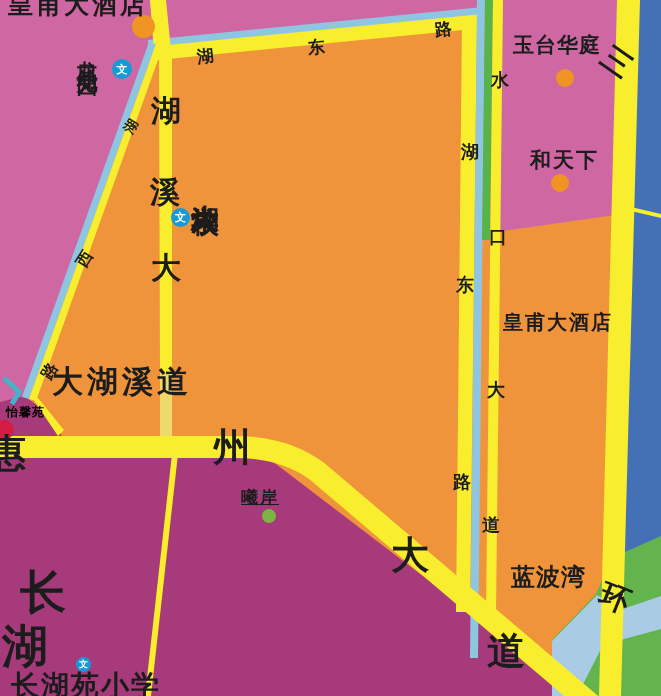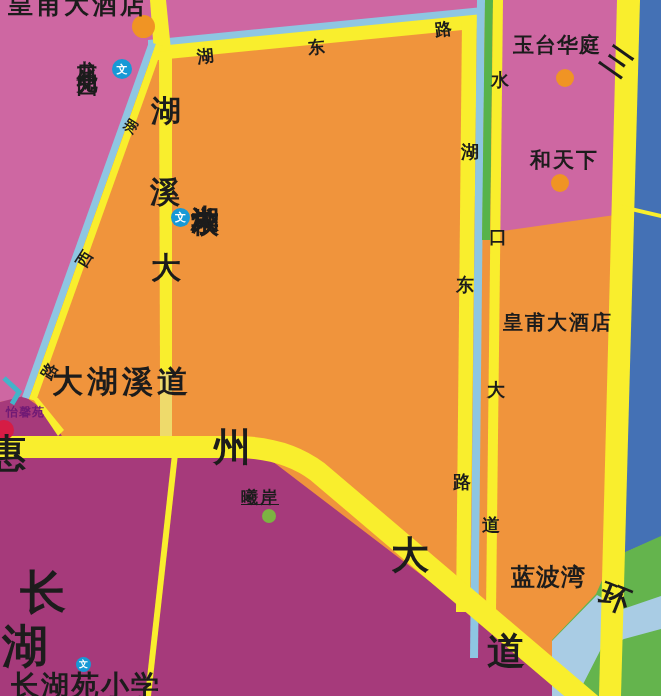--- a/index.html
+++ b/index.html
@@ -71,21 +71,21 @@
     </div>
 
   <div class="lbl" style="left:8px;top:-9px;font-size:25px;letter-spacing:3px;">皇甫大酒店</div>
   <div class="lbl v" style="left:76px;top:44px;font-size:21px;letter-spacing:4px;">龙日幼儿园</div>
   <div class="lbl v" style="left:190px;top:182px;font-size:28px;letter-spacing:1px;">大湖学校</div>
   <div class="lbl" style="left:513px;top:34px;font-size:21px;letter-spacing:1px;">玉台华庭</div>
   <div class="lbl" style="left:530px;top:149px;font-size:21px;letter-spacing:2px;">和天下</div>
   <div class="lbl" style="left:503px;top:312px;font-size:20px;letter-spacing:2px;">皇甫大酒店</div>
   <div class="lbl" style="left:511px;top:564px;font-size:24px;letter-spacing:1px;">蓝波湾</div>
   <div class="lbl" style="left:241px;top:489px;font-size:17px;letter-spacing:2px;text-decoration:underline;">曦岸</div>
-  <div class="lbl" style="left:6px;top:406px;font-size:12px;color:#701a75;letter-spacing:1px;">怡馨苑</div>
+  <div class="lbl" style="left:6px;top:406px;font-size:12px;color:#000000;letter-spacing:1px;">怡馨苑</div>
   <div class="lbl" style="left:20px;top:568px;font-size:46px;">长</div>
   <div class="lbl" style="left:2px;top:622px;font-size:46px;">湖</div>
   <div class="lbl" style="left:11px;top:671px;font-size:28px;letter-spacing:2px;">长湖苑小学</div>
 
   <div class="lbl" style="left:197px;top:48px;font-size:17px;transform:rotate(-6deg);">湖</div>
   <div class="lbl" style="left:308px;top:39px;font-size:17px;transform:rotate(-6deg);">东</div>
   <div class="lbl" style="left:435px;top:21px;font-size:17px;transform:rotate(-6deg);">路</div>
 
   <div class="lbl" style="left:124px;top:119px;font-size:14px;transform:rotate(-58deg);">湖</div>
   <div class="lbl" style="left:77px;top:251px;font-size:16px;transform:rotate(-58deg);">西</div>

